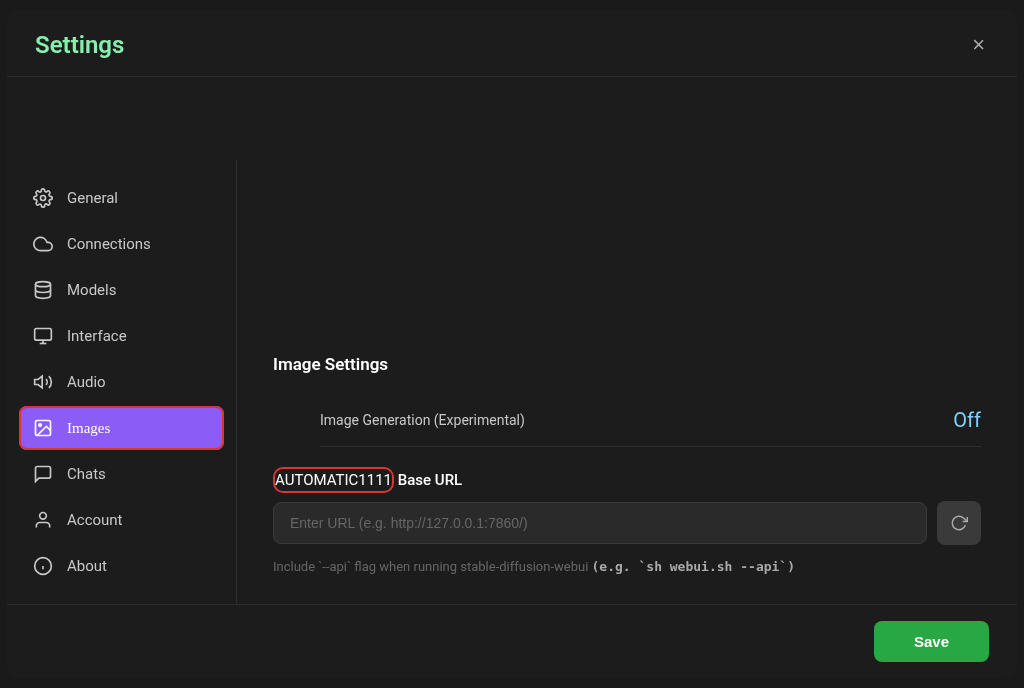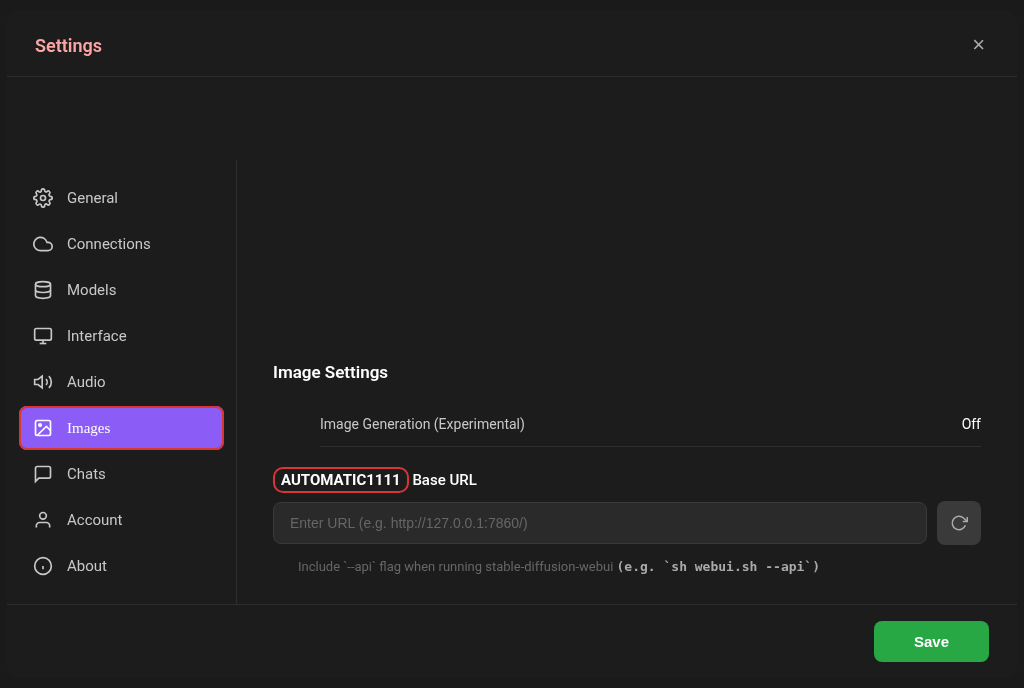--- a/index.html
+++ b/index.html
@@ -28,23 +28,23 @@
 
     .modal-header {
       display: flex;
       align-items: center;
       justify-content: space-between;
       padding: 20px 28px 16px 28px;
       border-bottom: 1px solid #2e2e2e;
     }
 
     .modal-title {
-      font-size: 18px;
+      font-size: 24px;
       font-weight: 600;
-      color: #fca5a5;
+      color: #86efac;
     }
 
     .close-btn {
       background: none;
       border: none;
       color: #aaa;
       font-size: 22px;
       cursor: pointer;
       line-height: 1;
       padding: 4px;
@@ -121,38 +121,38 @@
       margin-bottom: 24px;
       margin-left: 47px;
     }
 
     .setting-label {
       font-size: 14px;
       color: #c8c8c8;
     }
 
     .setting-value {
-      font-size: 14px;
-      color: #ffffff;
+      font-size: 20px;
+      color: #7dd3fc;
     }
 
     .url-section-label {
       font-size: 15px;
       font-weight: 500;
       color: #ffffff;
       margin-bottom: 12px;
     }
 
     .url-section-label .highlight {
       background: transparent;
       border: 2px solid #d93535;
-      padding: 2px 6px;
+      padding: 2px 0;
       border-radius: 10px;
       color: #ffffff;
-      font-weight: 700;
+      font-weight: 400;
     }
 
     .url-input-row {
       display: flex;
       align-items: center;
       gap: 10px;
       margin-bottom: 12px;
     }
 
     .url-input {
@@ -182,21 +182,20 @@
       cursor: pointer;
       color: #aaa;
       font-size: 18px;
       flex-shrink: 0;
     }
 
     .hint-text {
       font-size: 13px;
       color: #666;
       line-height: 1.5;
-      margin-left: 25px;
     }
 
     .hint-text strong {
       color: #aaa;
       font-family: monospace;
     }
 
     
     .modal-footer {
       display: flex;

